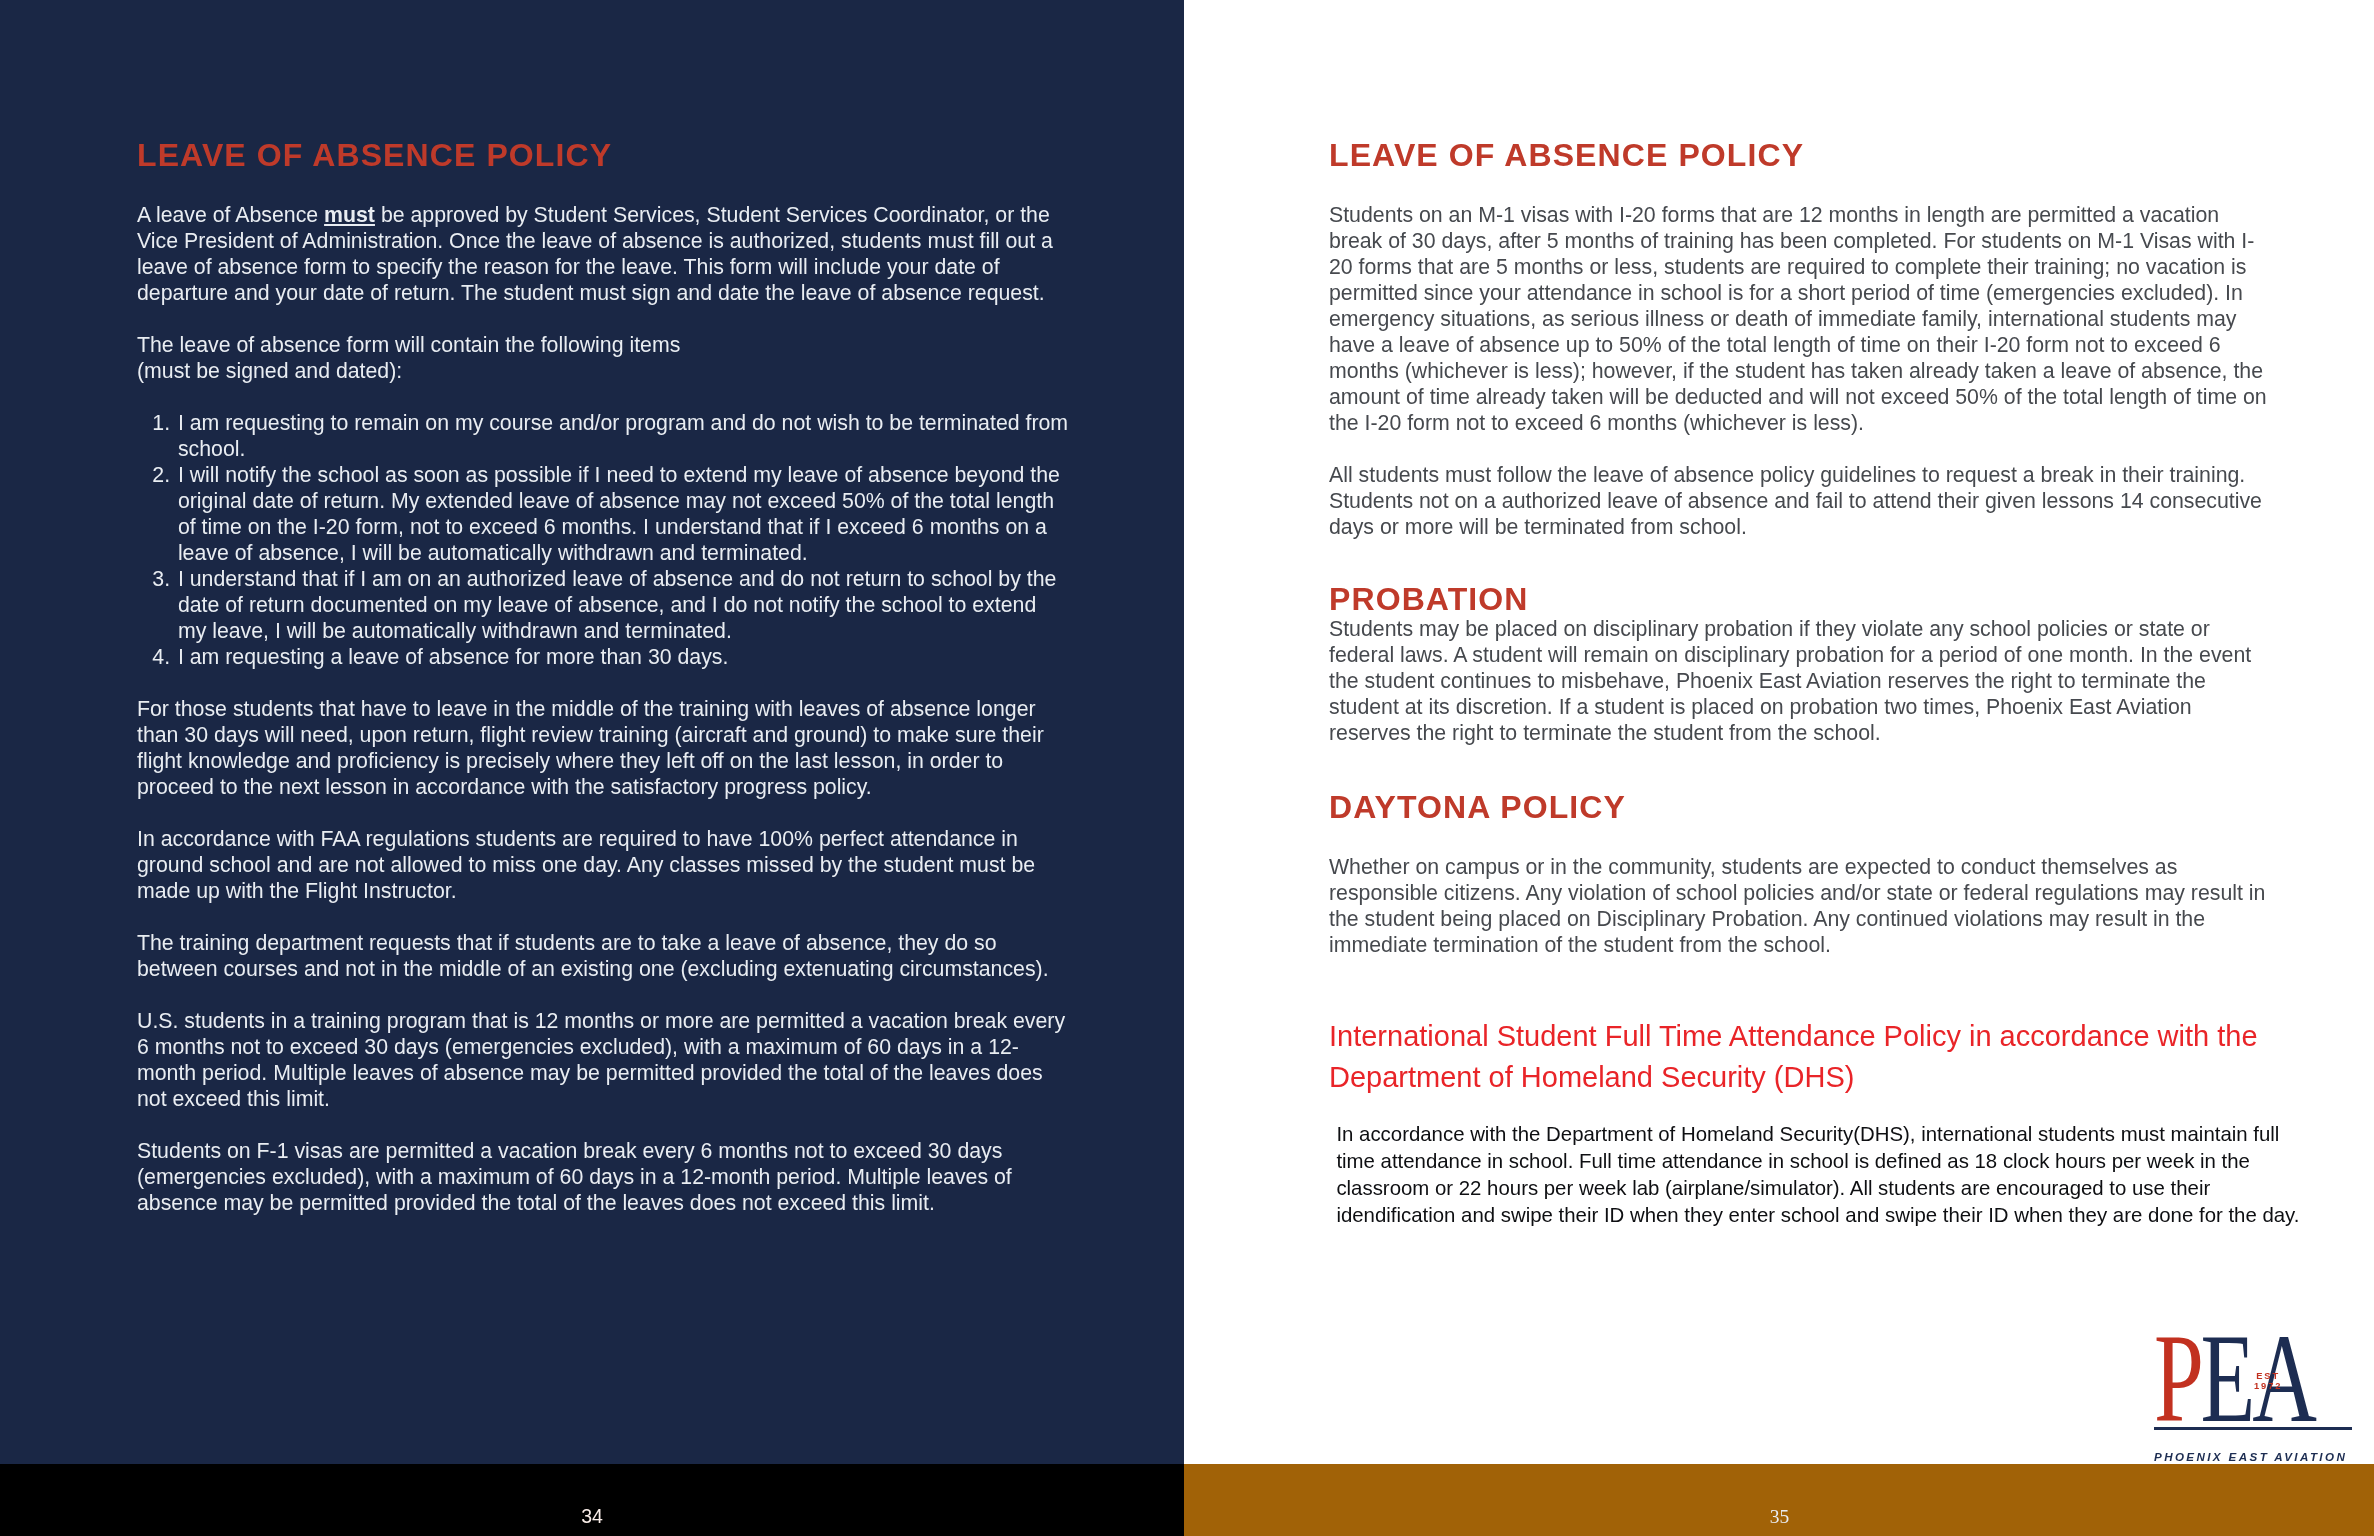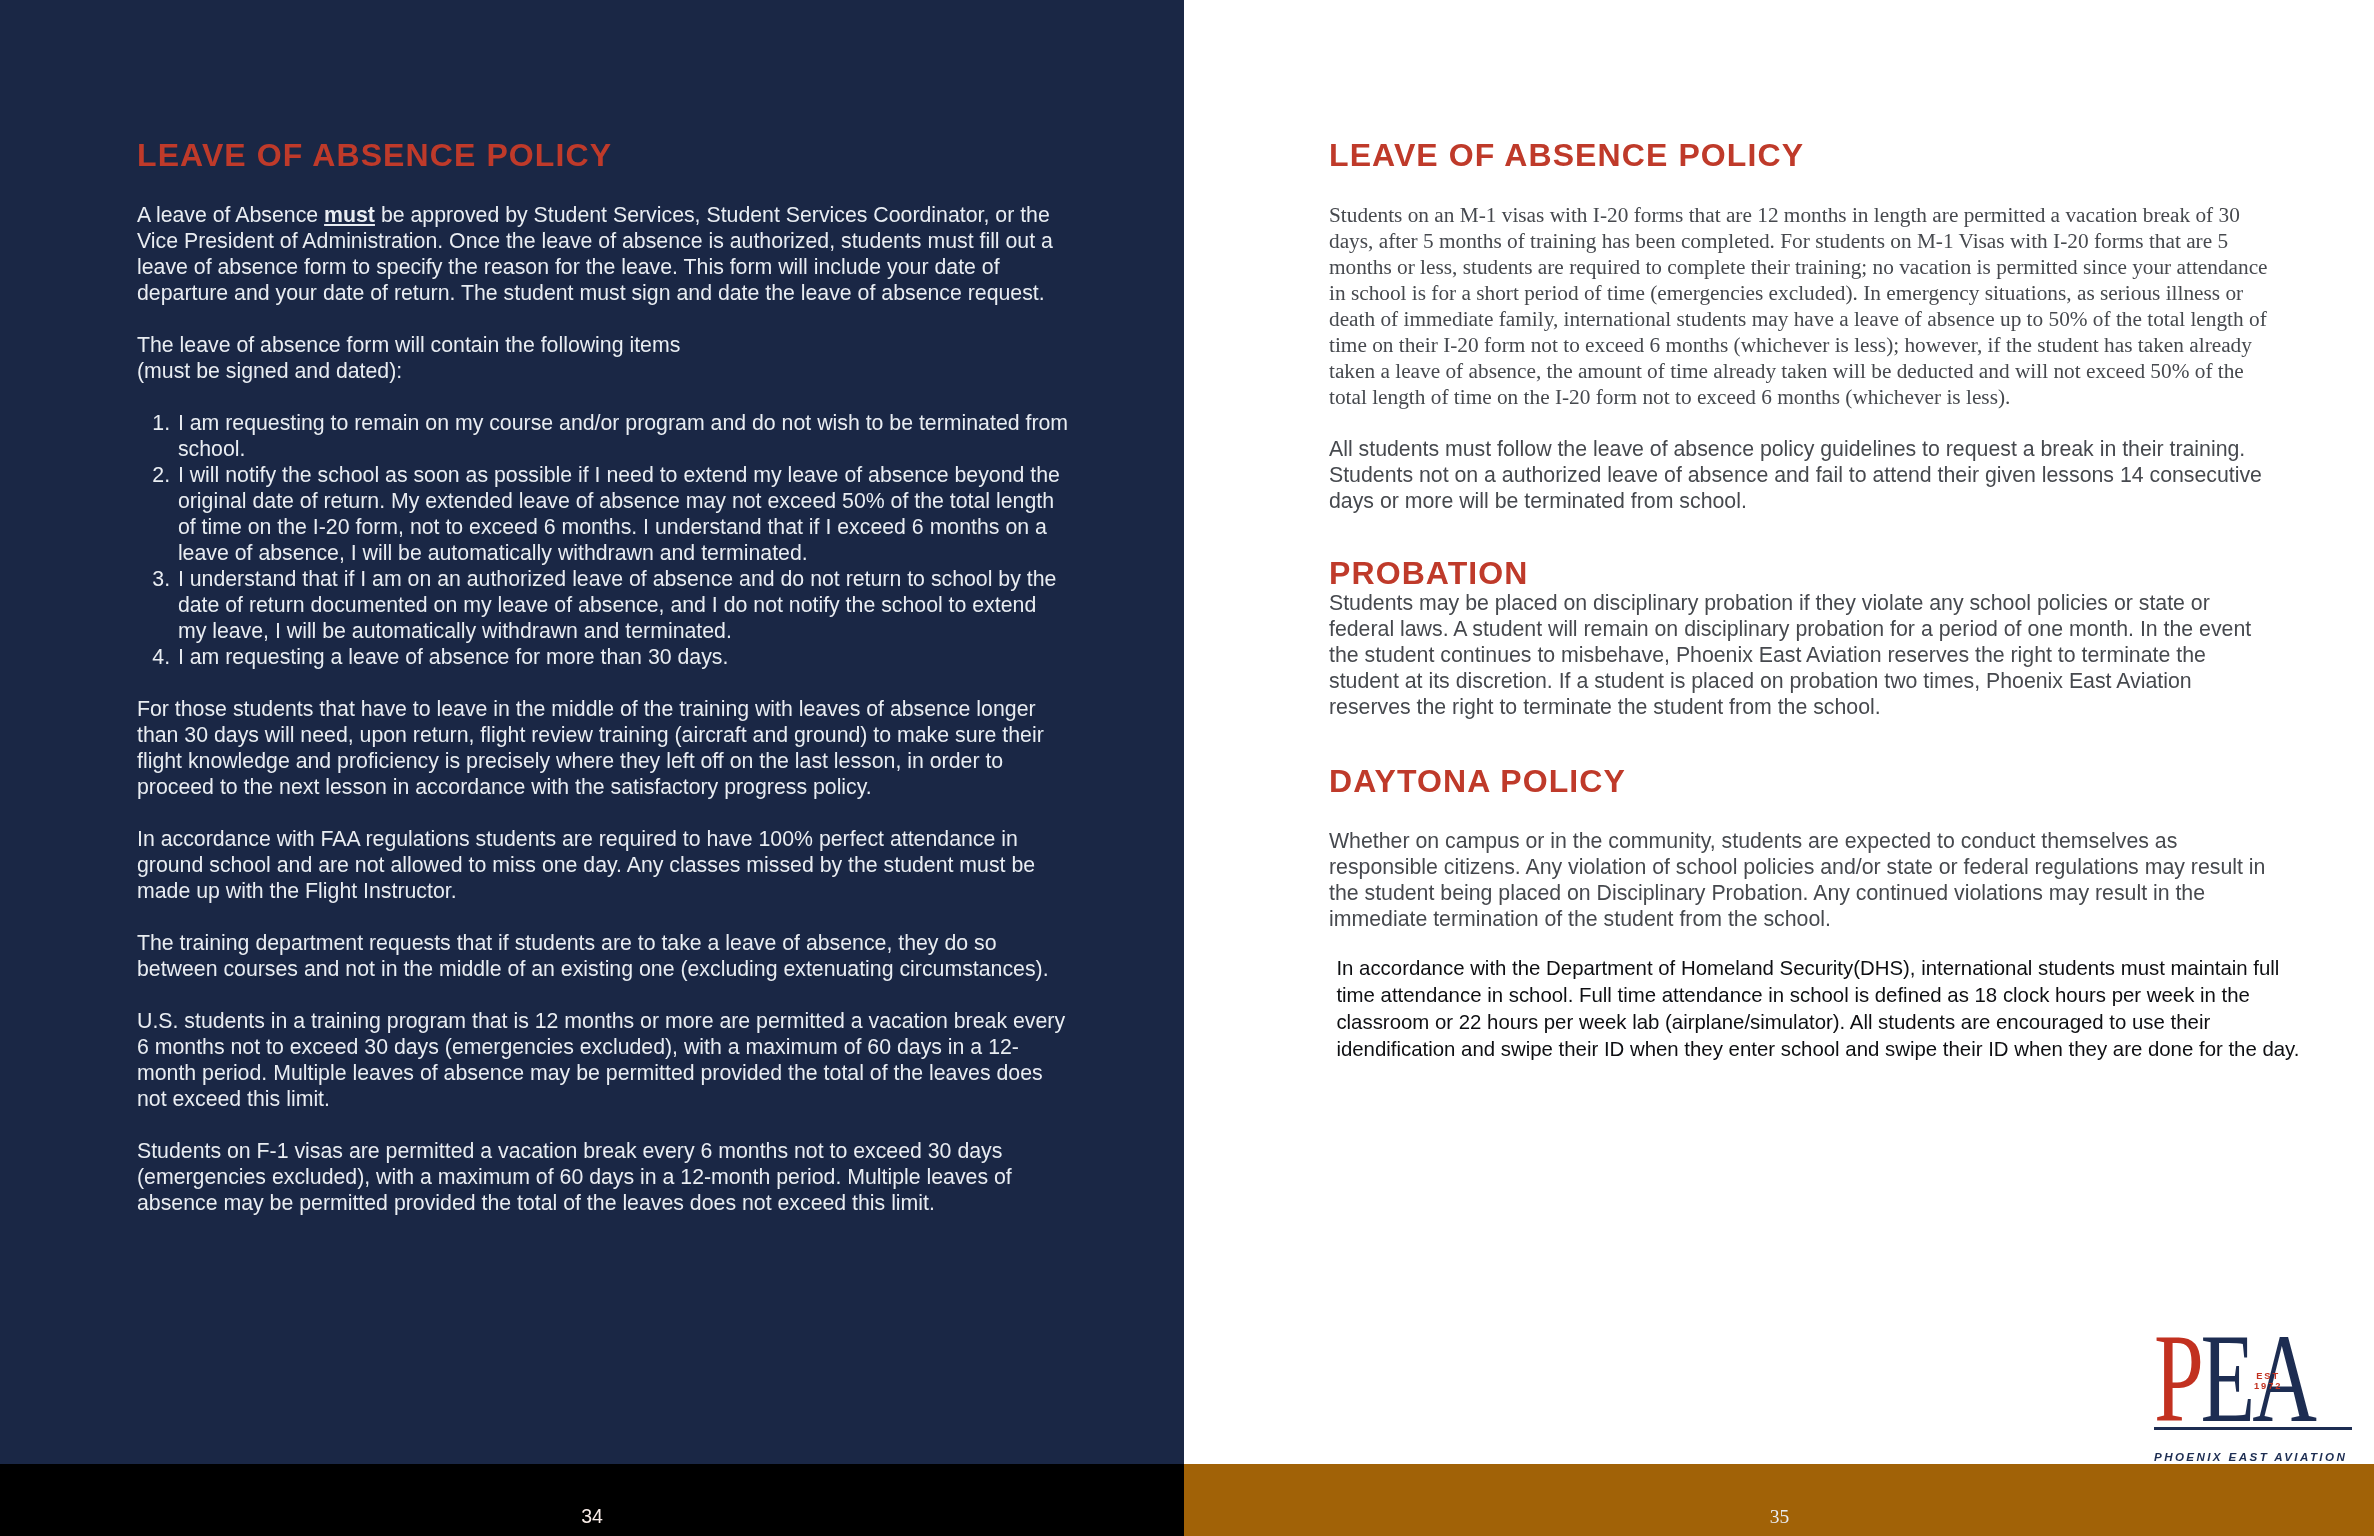--- a/index.html
+++ b/index.html
@@ -49,21 +49,21 @@
 
   
   .content-right {
     position: absolute;
     left: 145px;
     top: 139px;
     width: 939px;
   }
   .content-right .body-text { color: #46494e; }
   .content-right p { margin: 0; }
-  .para-m1 { margin-top: 29px !important; font-family: Liberation Serif, serif; }
+  .para-m1 { margin-top: 29px !important; }
   .para-all { margin-top: 26px !important; }
   .probation-title { margin-top: 43px; }
   .sub-heading {
     margin: 29px 0 0 0;
     font-size: 21.3px;
     font-weight: bold;
     letter-spacing: 0.3px;
     color: #1e2024;
     line-height: 26px;
   }
@@ -209,20 +209,21 @@
       <div class="body-text">
         <p>Students may be placed on disciplinary probation if they violate any school policies or state or federal laws. A student will remain on disciplinary probation for a period of one month. In the event the student continues to misbehave, Phoenix East Aviation reserves the right to terminate the student at its discretion. If a student is placed on probation two times, Phoenix East Aviation reserves the right to terminate the student from the school.</p>
       </div>
 
       <h1 class="section-title conduct-title">DAYTONA POLICY</h1>
 
       <div class="body-text">
         <p class="conduct-para">Whether on campus or in the community, students are expected to conduct themselves as responsible citizens. Any violation of school policies and/or state or federal regulations may result in the student being placed on Disciplinary Probation. Any continued violations may result in the immediate termination of the student from the school.</p>
       </div>
 
+      <h2 class="dhs-title">International Student Full Time Attendance Policy in accordance with the Department of Homeland Security (DHS)</h2>
 
       <p class="dhs-para">In accordance with the Department of Homeland Security(DHS), international students must maintain full time attendance in school. Full time attendance in school is defined as 18 clock hours per week in the classroom or 22 hours per week lab (airplane/simulator). All students are encouraged to use their idendification and swipe their ID when they enter school and swipe their ID when they are done for the day.</p>
     </div>
 
     <div class="pea-logo">
       <div class="pea-letters"><span class="pea-p">P</span><span class="pea-ea">EA</span></div>
       <div class="pea-est pre-line">EST
 1972</div>
       <div class="pea-rule"></div>
       <div class="pea-name">PHOENIX EAST AVIATION</div>

